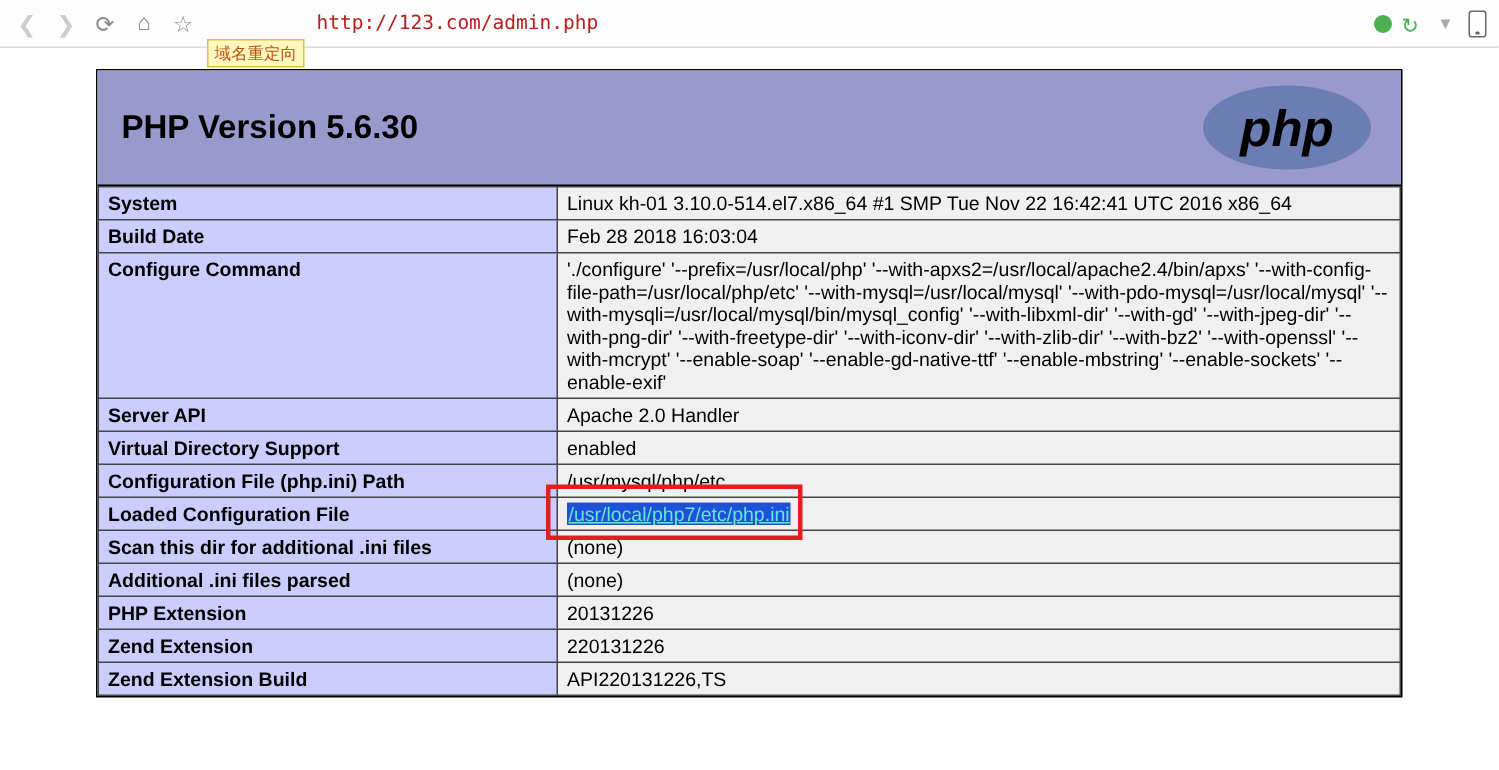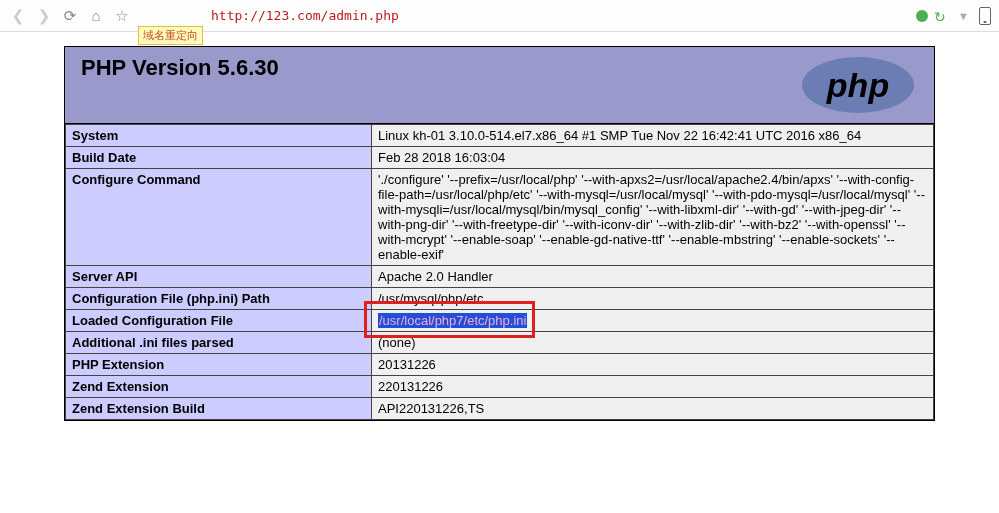--- a/index.html
+++ b/index.html
@@ -41,21 +41,21 @@
     .circle-icon { width: 12px; height: 12px; border-radius: 50%; background: #4caf50; position: relative; }
     .swirl-icon { width: 14px; height: 14px; color: #4caf50; font-size: 14px; }
     .chevron-icon { color: #aaa; font-size: 11px; padding: 0 4px; }
     .device-icon { width: 12px; height: 18px; border: 1.5px solid #666; border-radius: 2px; position: relative; }
     .device-icon::after { content: ""; position: absolute; bottom: 1px; left: 50%; transform: translateX(-50%); width: 3px; height: 1.5px; background: #666; border-radius: 1px; }
 
     
     .page { padding: 14px 64px 20px 64px; }
     .phpinfo-box { border: 1px solid #000; }
     .phpinfo-header {
-      display: flex; justify-content: space-between; align-items: flex-start;
+      display: flex; justify-content: space-between; align-items: center;
       background: #9999cc;
       padding: 8px 16px;
       border-bottom: 1px solid #000;
     }
     .phpinfo-header h1 {
       font-size: 22px; font-weight: bold; color: #000;
     }
     .php-logo {
       width: 120px; height: 60px;
     }
@@ -88,22 +88,23 @@
     .highlight-box::before {
       content: "";
       position: absolute;
       left: -14px; top: -12px;
       right: -8px; bottom: -10px;
       border: 3px solid #e02020;
       pointer-events: none;
     }
     .sel-text {
       background: #2050d8;
-      color: #f9a8d4;
+      color: #5eead4;
       padding: 0 1px;
+      text-decoration: underline;
     }
   </style>
 </head>
 <body>
 
 <div class="browser-bar">
   <div class="nav-icon disabled">❮</div>
   <div class="nav-icon disabled">❯</div>
   <div class="nav-icon">⟳</div>
   <div class="nav-icon">⌂</div>
@@ -139,26 +140,34 @@
           </tr>
           <tr>
             <td class="e">Configure Command</td>
             <td class="v"> './configure'  '--prefix=/usr/local/php'  '--with-apxs2=/usr/local/apache2.4/bin/apxs'  '--with-config-file-path=/usr/local/php/etc'  '--with-mysql=/usr/local/mysql'  '--with-pdo-mysql=/usr/local/mysql'  '--with-mysqli=/usr/local/mysql/bin/mysql_config'  '--with-libxml-dir'  '--with-gd'  '--with-jpeg-dir'  '--with-png-dir'  '--with-freetype-dir'  '--with-iconv-dir'  '--with-zlib-dir'  '--with-bz2'  '--with-openssl'  '--with-mcrypt'  '--enable-soap'  '--enable-gd-native-ttf'  '--enable-mbstring'  '--enable-sockets'  '--enable-exif'</td>
           </tr>
           <tr>
             <td class="e">Server API</td>
             <td class="v">Apache 2.0 Handler</td>
           </tr>
           <tr>
+            <td class="e">Virtual Directory Support</td>
+            <td class="v">enabled</td>
+          </tr>
+          <tr>
             <td class="e">Configuration File (php.ini) Path</td>
             <td class="v">/usr/mysql/php/etc</td>
           </tr>
           <tr>
             <td class="e">Loaded Configuration File</td>
             <td class="v"><span class="highlight-box"><span class="sel-text">/usr/local/php7/etc/php.ini</span></span></td>
+          </tr>
+          <tr>
+            <td class="e">Scan this dir for additional .ini files</td>
+            <td class="v">(none)</td>
           </tr>
           <tr>
             <td class="e">Additional .ini files parsed</td>
             <td class="v">(none)</td>
           </tr>
           <tr>
             <td class="e">PHP Extension</td>
             <td class="v">20131226</td>
           </tr>
           <tr>

